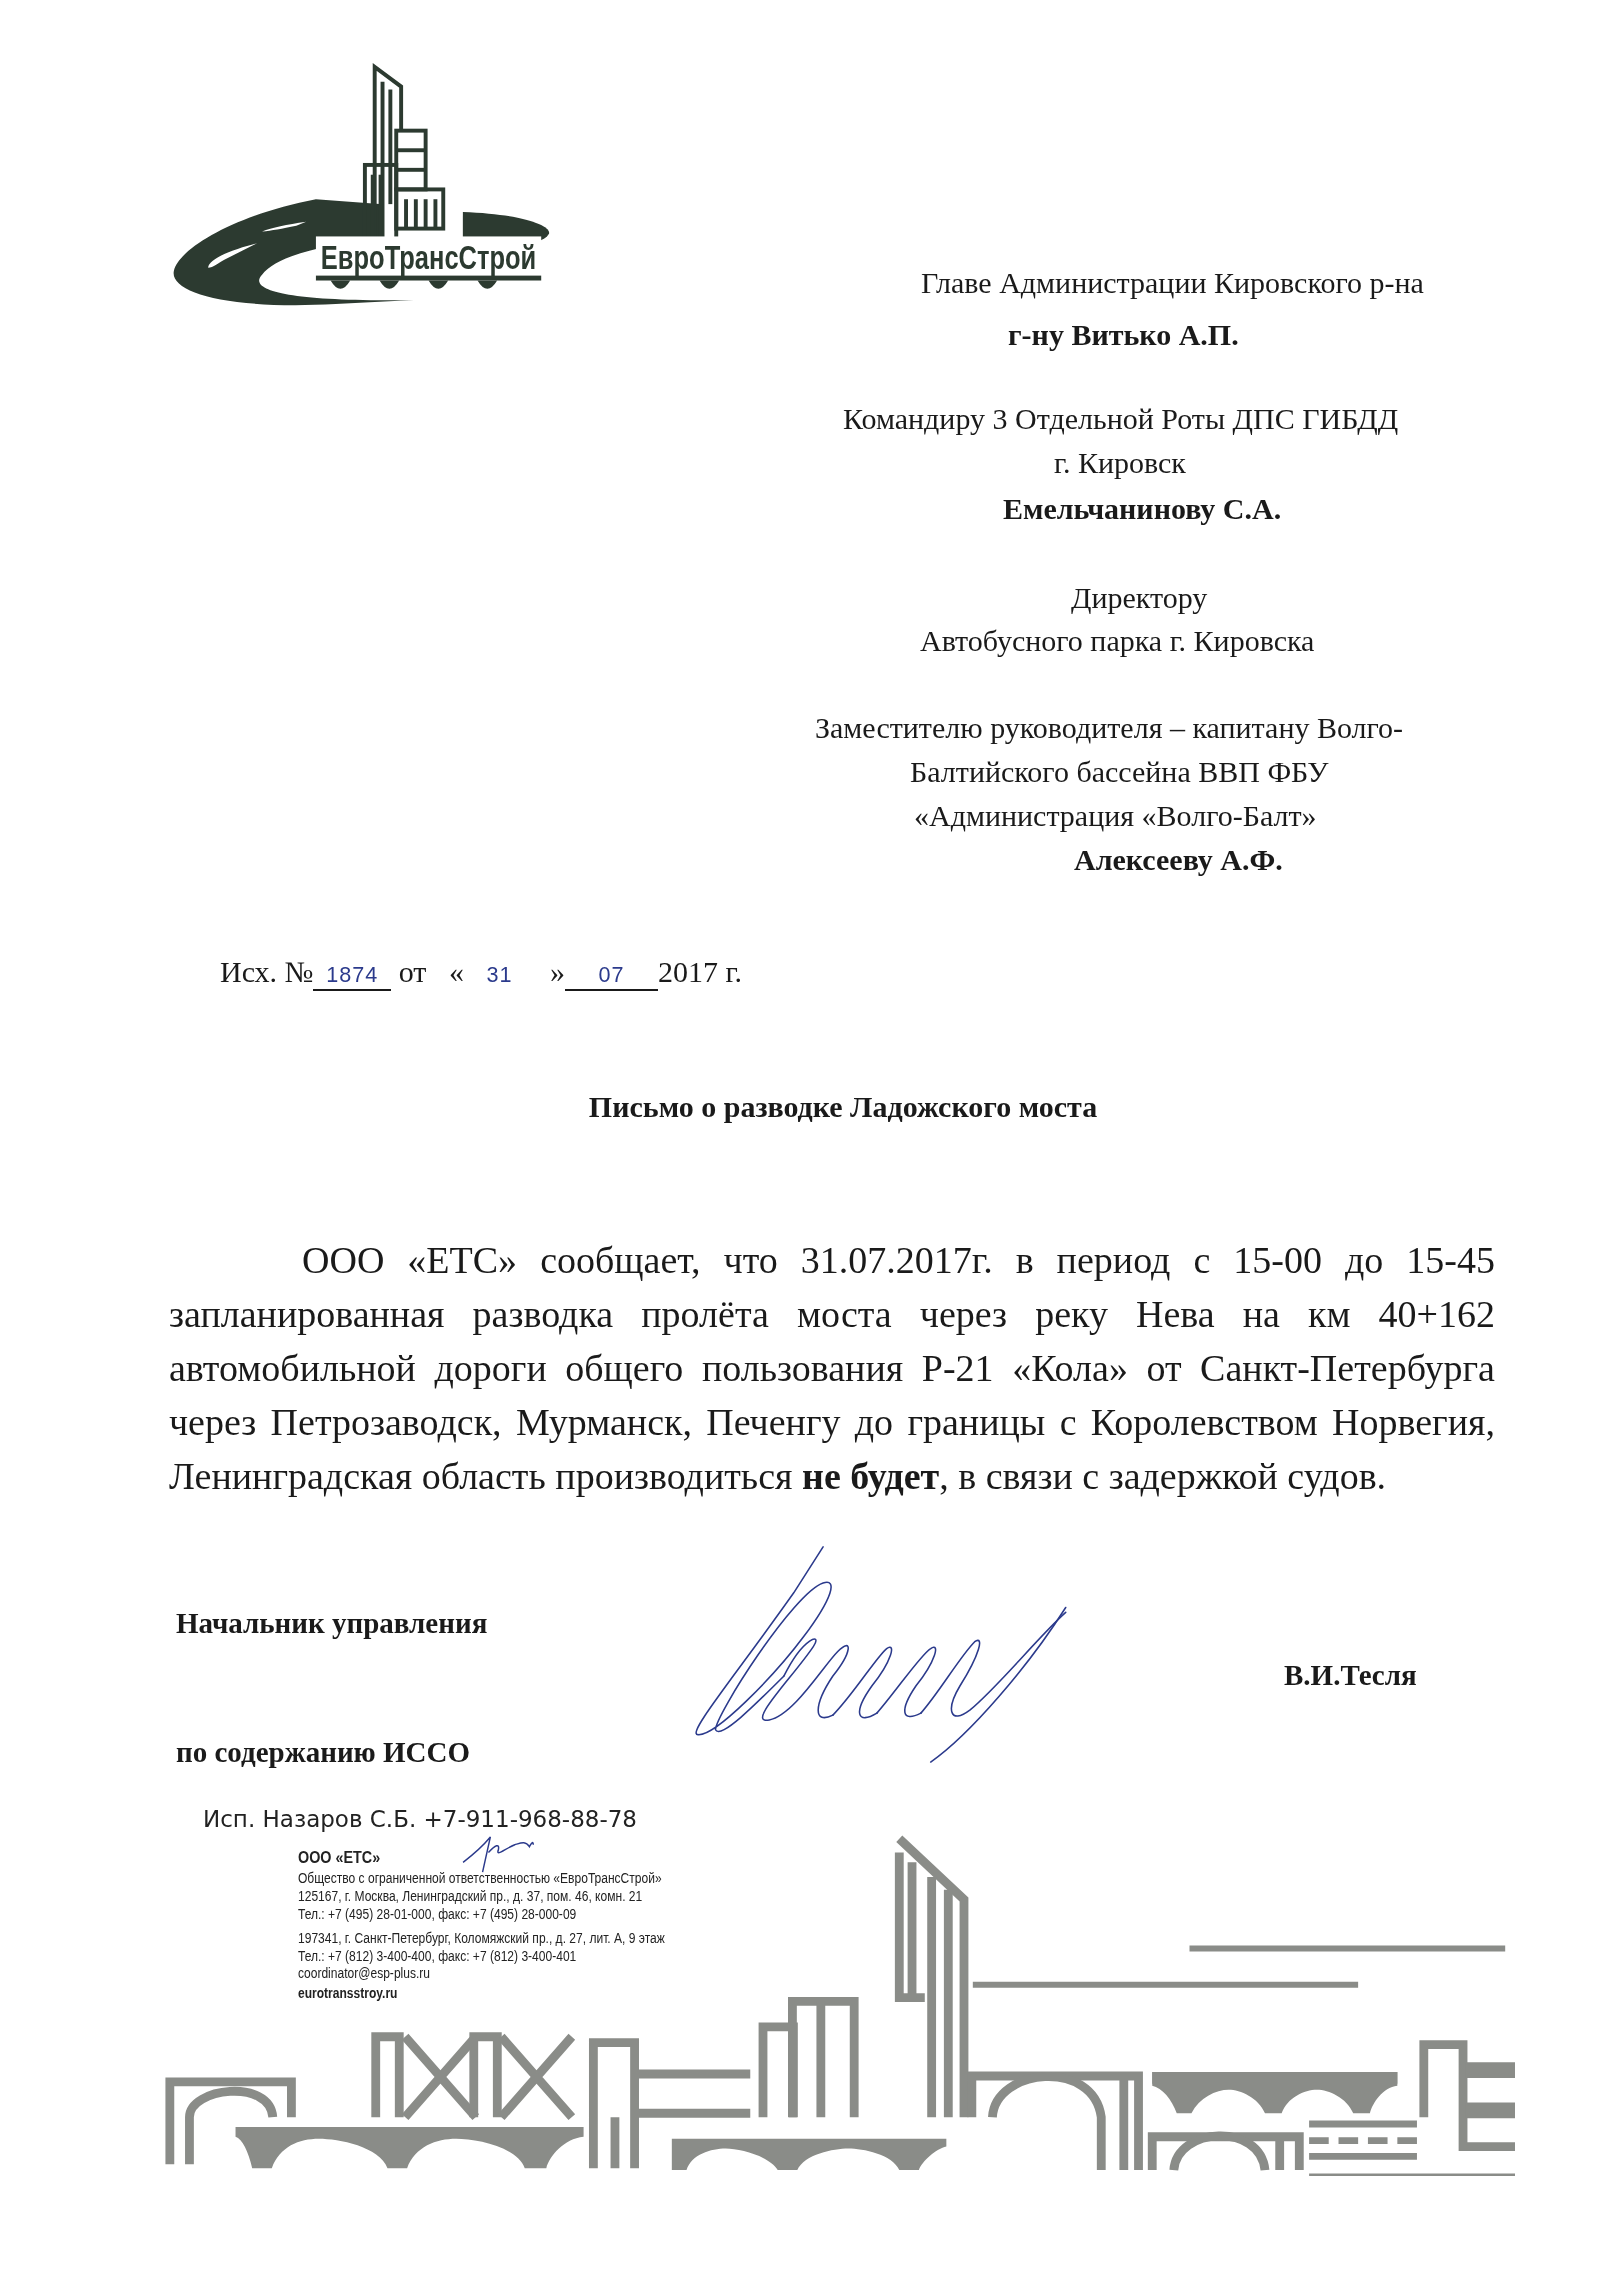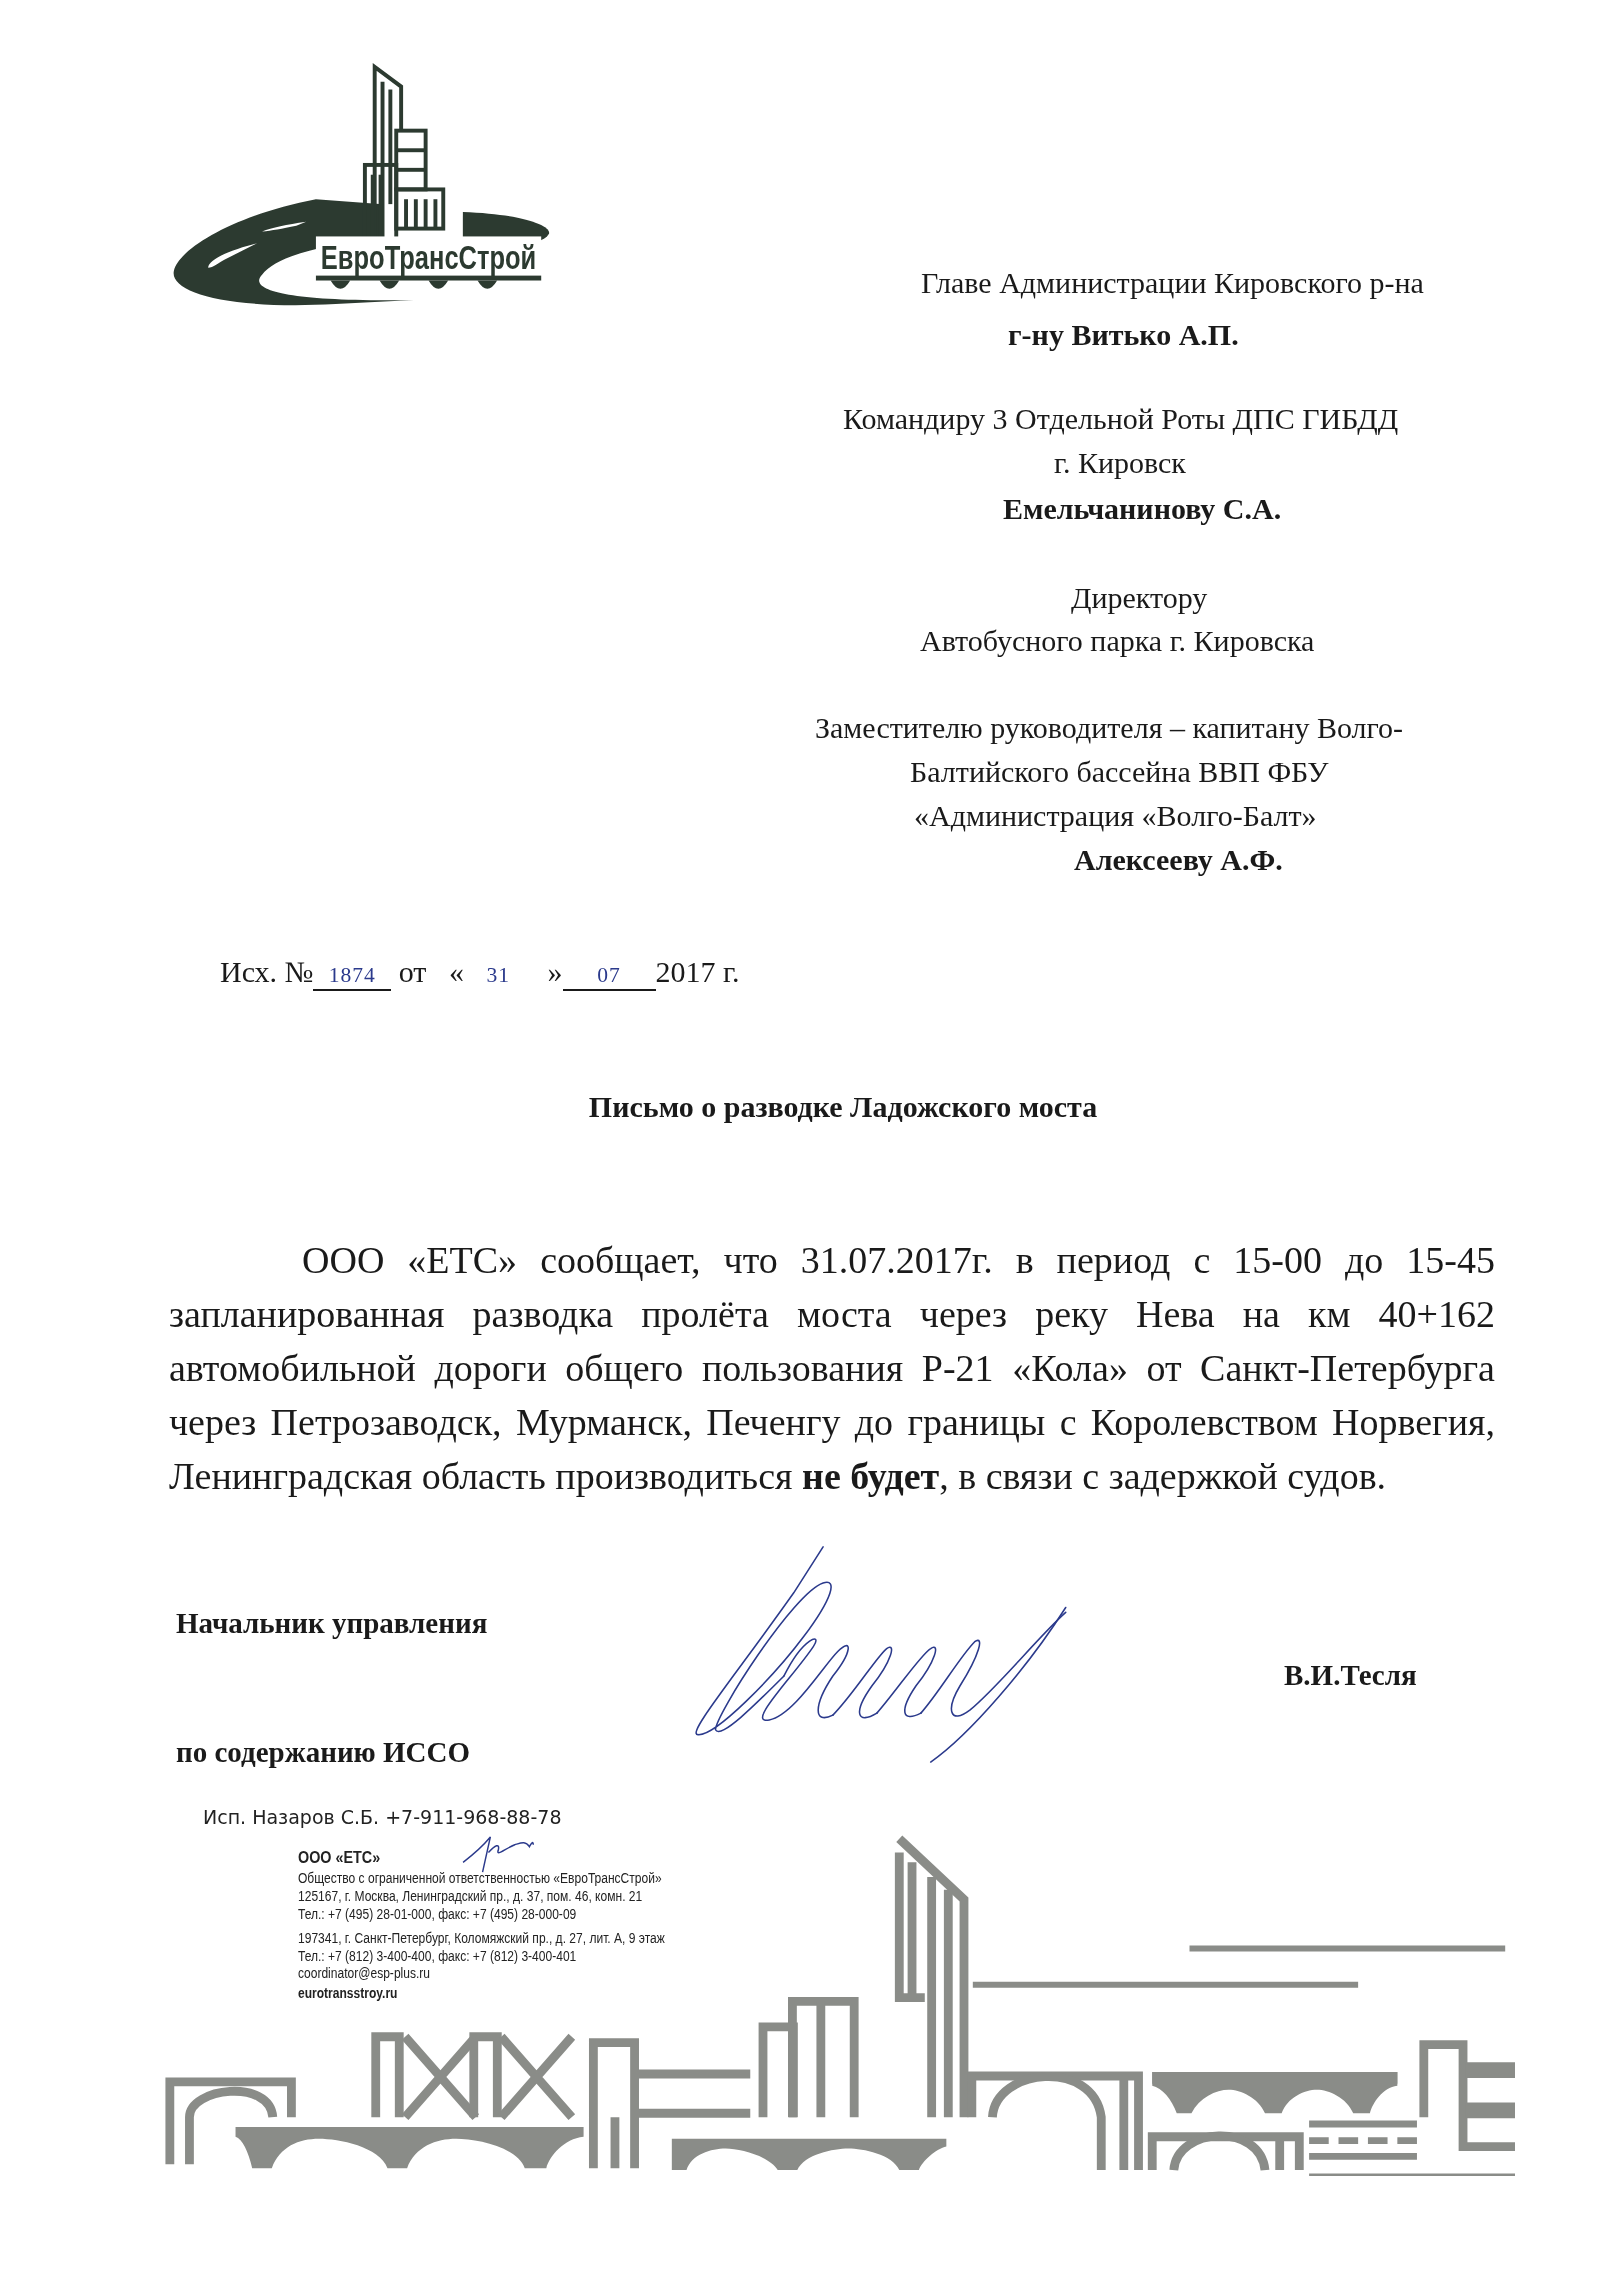--- a/index.html
+++ b/index.html
@@ -3,28 +3,28 @@
 <meta charset="utf-8">
 <style>
   html, body { margin: 0; padding: 0; background: #ffffff; }
   body { width: 1620px; height: 2292px; position: relative; overflow: hidden;
          font-family: "Liberation Serif", "DejaVu Serif", serif; color: #1a1a1a; }
   .abs { position: absolute; }
   .logo { left: 169px; top: 57px; width: 382px; height: 257px; }
   .addr { position: absolute; font-size: 30px; line-height: 43px; white-space: nowrap; text-align: center; }
   .b { font-weight: bold; }
   .ref { left: 220px; top: 955px; font-size: 30px; white-space: nowrap; }
-  .ref .hand { font-family: Liberation Serif, serif; color: #2b3a8c; font-size: 21.6px; font-weight: normal; letter-spacing: 1px; }
+  .ref .hand { font-family: Liberation Sans, sans-serif; color: #2b3a8c; font-size: 21.6px; font-weight: normal; letter-spacing: 1px; }
   .ref .blank { display: inline-block; border-bottom: 2px solid #1a1a1a; text-align: center; }
   .title { left: 0; width: 1620px; top: 1090px; text-align: center; font-weight: bold; font-size: 30px; padding-left: 66px; box-sizing: border-box; }
   .body { left: 169px; top: 1233px; width: 1326px; font-size: 38px; line-height: 54px; text-align: justify; text-align-last: left; }
   .body .indent { display: inline-block; width: 133px; }
   .sig-title { left: 176px; font-size: 29px; font-weight: bold; white-space: nowrap; }
   .signer { left: 1284px; top: 1659px; font-size: 29px; font-weight: bold; white-space: nowrap; }
-  .exec { left: 203px; top: 1806px; font-family: "DejaVu Sans", sans-serif; font-size: 19px; color: #222; white-space: nowrap; }
+  .exec { left: 203px; top: 1806px; font-family: "DejaVu Sans", sans-serif; font-size: 23px; color: #222; white-space: nowrap; }
   .company { left: 298px; top: 1849px; font-family: "Liberation Sans", sans-serif; font-size: 14px; line-height: 17.6px; color: #222; transform: scaleX(0.86); transform-origin: left top; }
   .company .cname { font-weight: bold; font-size: 16.7px; margin-bottom: 3.9px; }
   .company .gap { height: 6.9px; }
   .company .site { font-weight: bold; margin-top: 2px; }
   svg { display: block; }
 </style>
 </head>
 <body>
 
 <div class="abs logo">

